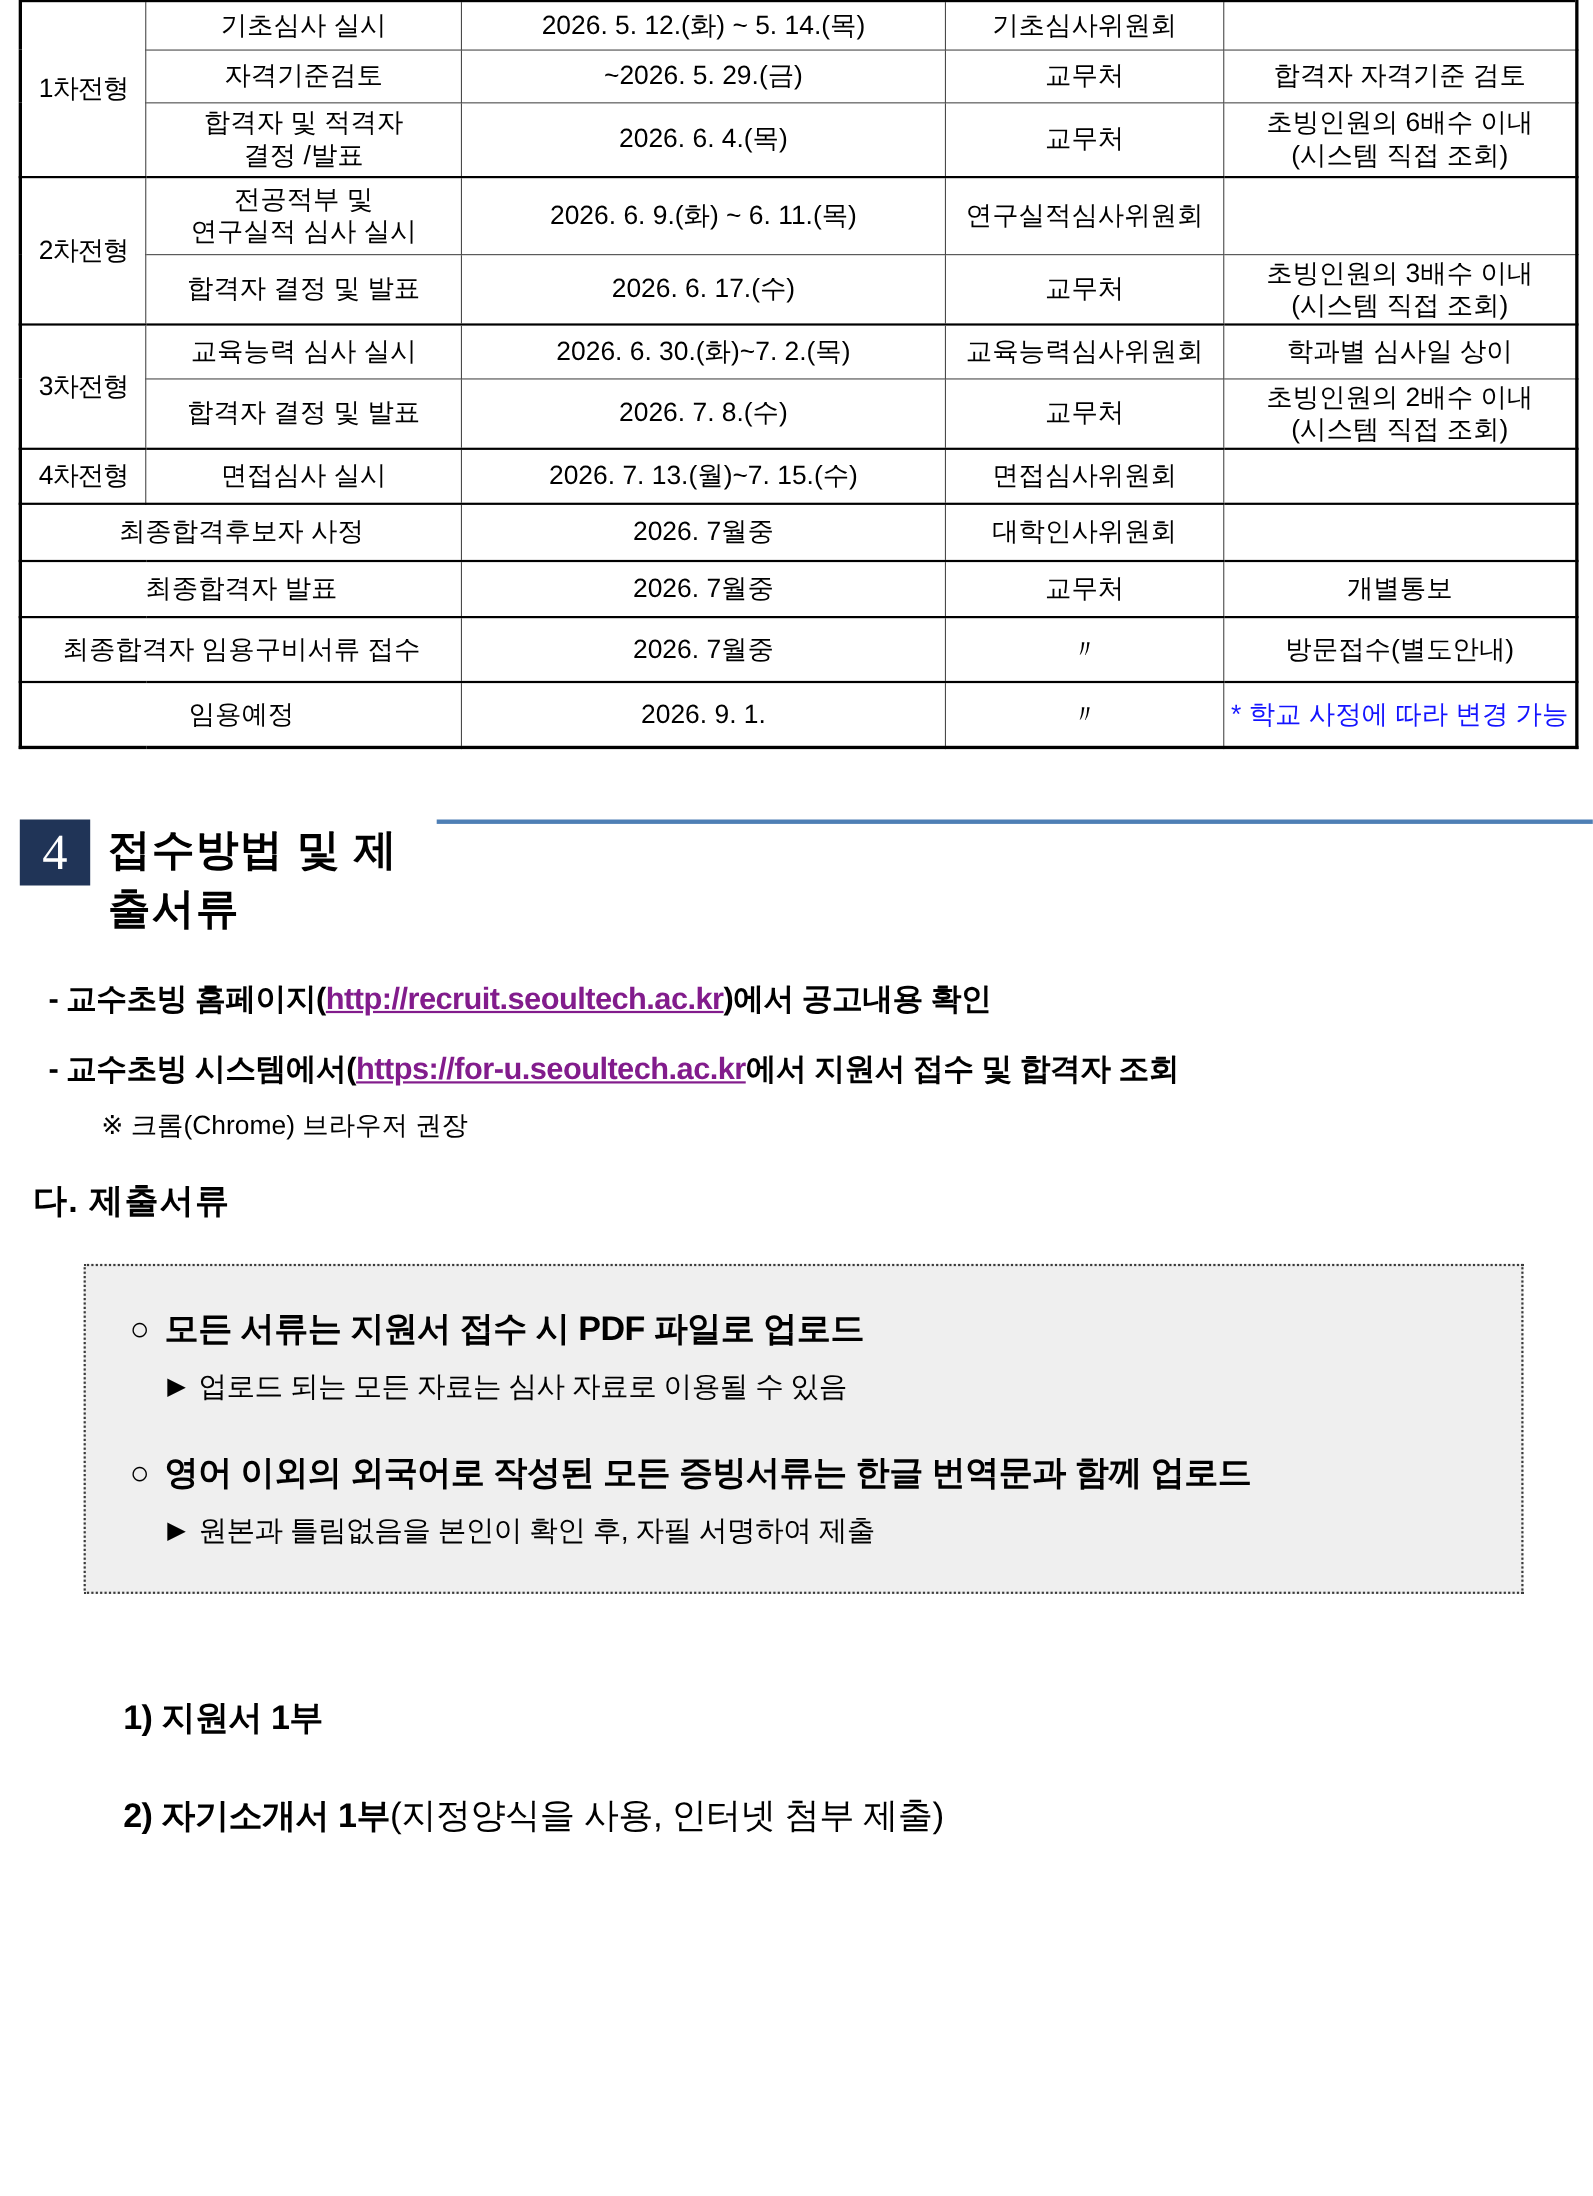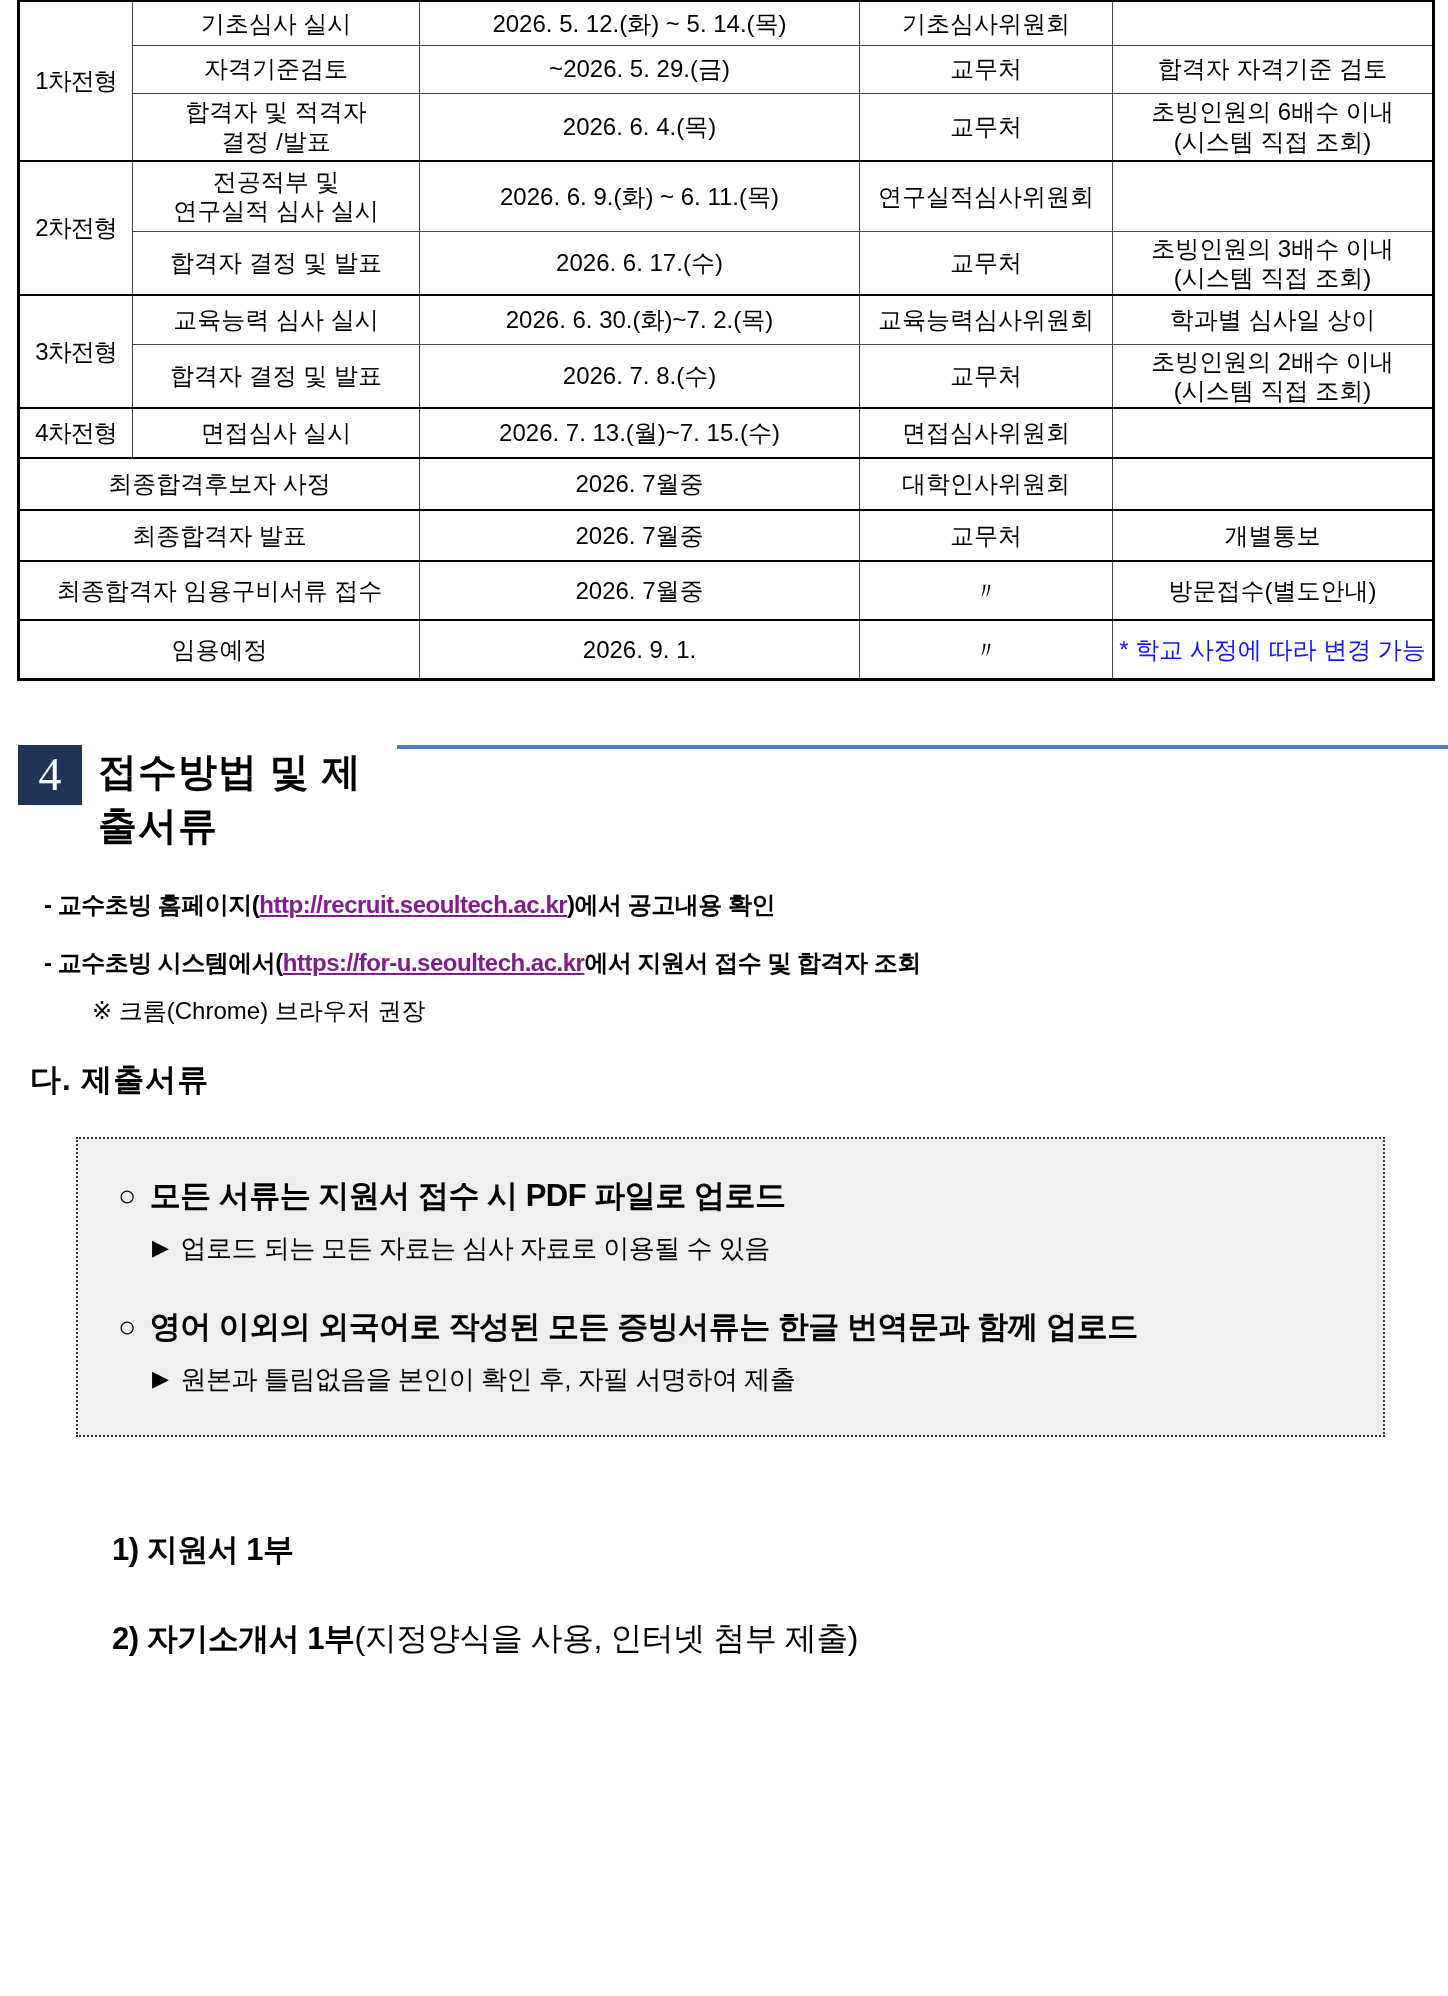--- a/index.html
+++ b/index.html
@@ -55,21 +55,21 @@
   .blue-rule{height:4px; background:var(--rule-blue); width:100%;}
 
   
   .line{margin-left:30px;}
   .b{font-weight:bold;}
   .ga{margin-top:44px; font-size:30px;}
   .ga .blue{color:var(--hl-blue);}
   .ga .small{font-size:25px; font-weight:normal; letter-spacing:-1px;}
   .heading{font-size:31px; font-weight:bold; letter-spacing:1px;}
   .h-na{margin-top:36px;}
-  .bullet{margin:26px 0 0 44px; font-size:24px; font-weight:bold; letter-spacing:-0.5px;}
+  .bullet{margin:26px 0 0 44px; font-size:28px; font-weight:bold; letter-spacing:-0.5px;}
   .bullet .link{color:var(--purple); text-decoration:underline; cursor:pointer;}
   .chrome-note{margin:16px 0 0 92px; font-size:24px;}
   .h-da{margin-top:32px;}
 
   
   .doc-box{
     margin:36px 63px 0 76px;
     background:var(--box-bg);
     border:2px dotted #3a3a3a;
     padding:36px 24px 38px 40px;

